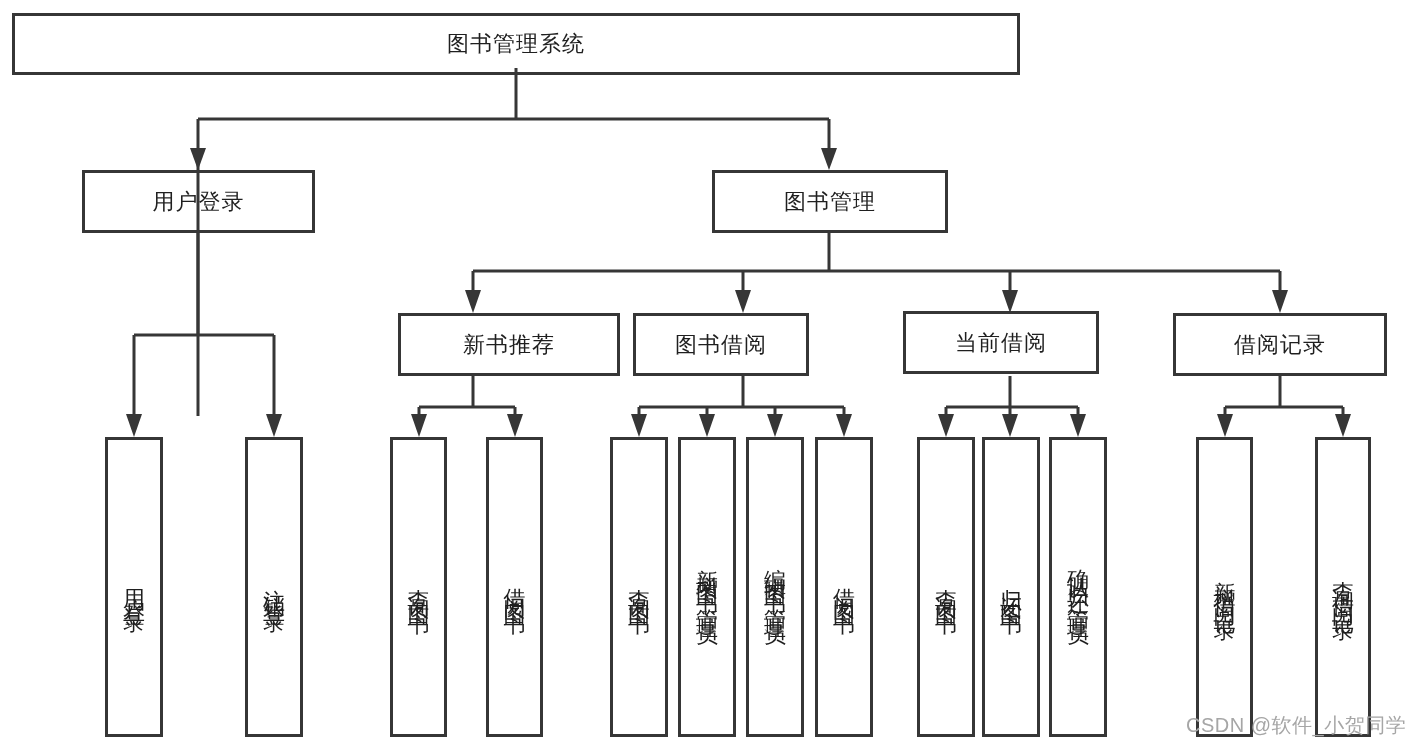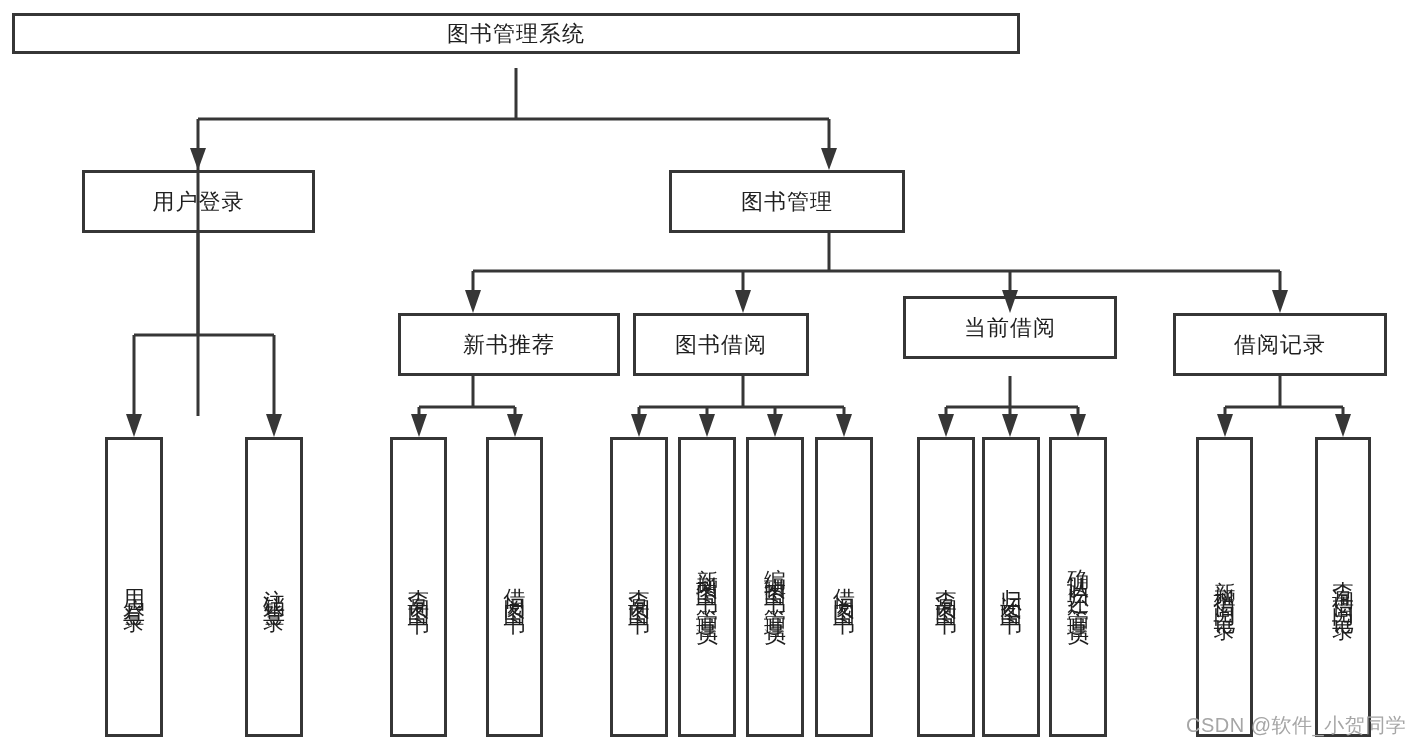--- a/index.html
+++ b/index.html
@@ -102,28 +102,28 @@
       <polygon class="arrowhead" points="1002,414 1018,414 1010,437"></polygon>
       <polygon class="arrowhead" points="1070,414 1086,414 1078,437"></polygon>
     </g>
     <g>
       <path class="edge" d="M1280 376 V407 M1225 407 H1343 M1225 407 V416 M1343 407 V416"></path>
       <polygon class="arrowhead" points="1217,414 1233,414 1225,437"></polygon>
       <polygon class="arrowhead" points="1335,414 1351,414 1343,437"></polygon>
     </g>
   </svg>
 
-  <div class="node" style="left:12px; top:13px; width:1008px; height:41px;">图书管理系统</div>
+  <div class="node" style="left:12px; top:13px; width:1008px; height:62px;">图书管理系统</div>
 
   <div class="node" style="left:82px; top:170px; width:233px; height:63px;">用户登录</div>
-  <div class="node" style="left:669px; top:170px; width:236px; height:63px;">图书管理</div>
+  <div class="node" style="left:712px; top:170px; width:236px; height:63px;">图书管理</div>
 
   <div class="node" style="left:362px; top:313px; width:222px; height:63px;margin-left:36px;">新书推荐</div>
   <div class="node" style="left:633px; top:313px; width:176px; height:63px;">图书借阅</div>
-  <div class="node" style="left:903px; top:296px; width:214px; height:63px;">当前借阅</div>
+  <div class="node" style="left:903px; top:311px; width:196px; height:63px;">当前借阅</div>
   <div class="node" style="left:1173px; top:313px; width:214px; height:63px;">借阅记录</div>
 
   <div class="node v" style="left:105px; top:437px; width:58px; height:300px;">用户登录</div>
   <div class="node v" style="left:245px; top:437px; width:58px; height:300px;">注销登录</div>
 
   <div class="node v" style="left:390px; top:437px; width:57px; height:300px;">查询图书</div>
   <div class="node v" style="left:486px; top:437px; width:57px; height:300px;">借阅图书</div>
 
   <div class="node v" style="left:610px; top:437px; width:58px; height:300px;">查询图书</div>
   <div class="node v" style="left:678px; top:437px; width:58px; height:300px;">新增图书（管理员）</div>

